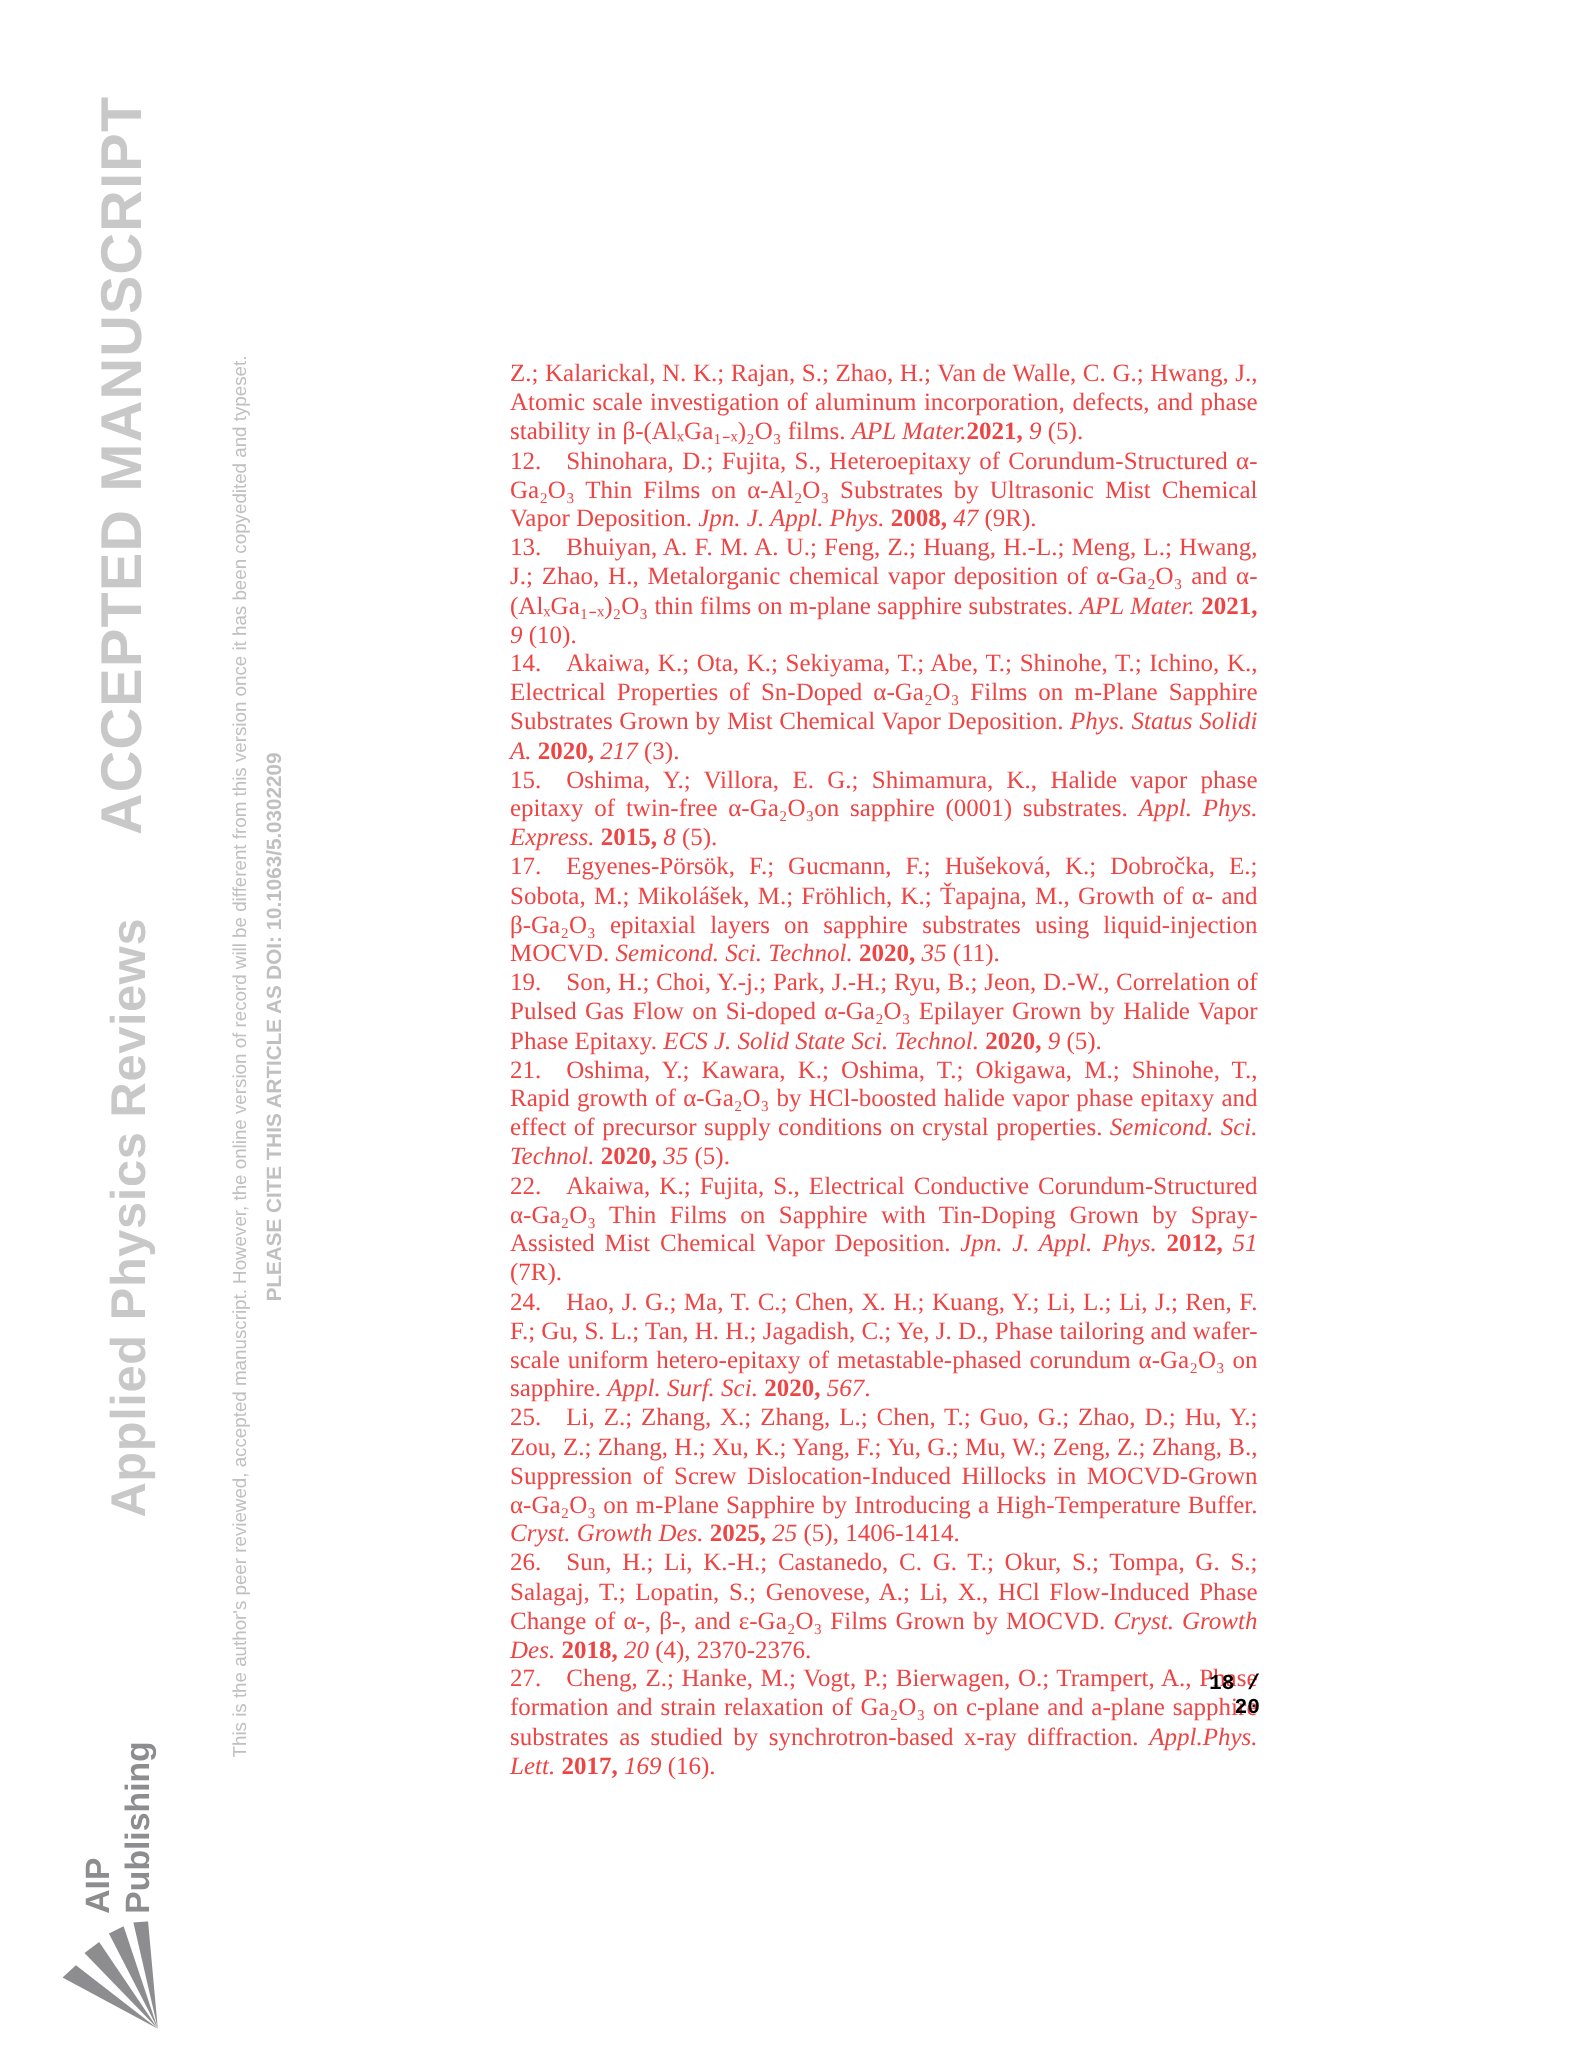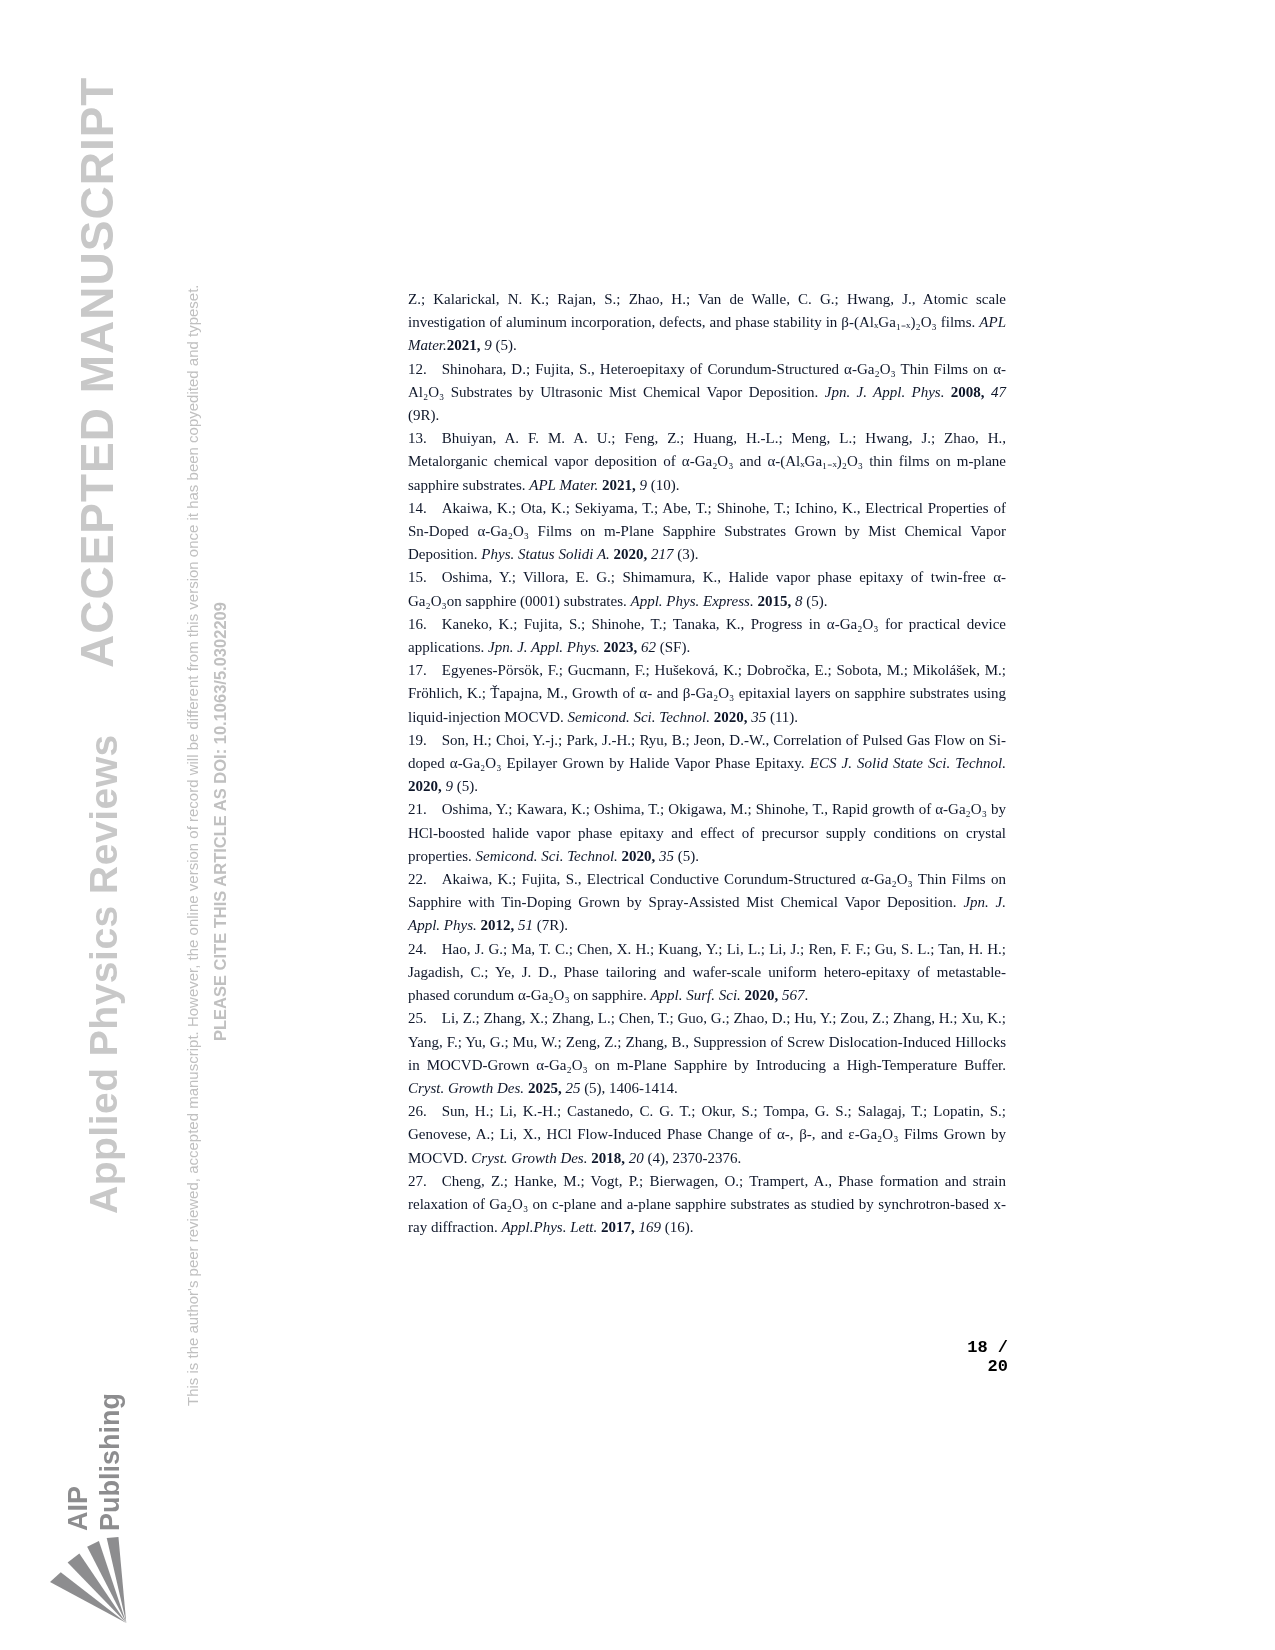--- a/index.html
+++ b/index.html
@@ -59,23 +59,23 @@
     position: absolute;
     left: 50px; top: 1537px;
     width: 88px; height: 88px;
   }
   
   .refs {
     position: absolute;
     left: 408px; top: 288px;
     width: 598px;
     font-family: "Liberation Serif", serif;
-    font-size: 15px;
+    font-size: 20px;
     line-height: 23.2px;
-    color: #0f172a;
+    color: #ef4444;
     text-align: justify;
   }
   .ref { margin: 0; }
   .it { font-style: italic; }
   .bd { font-weight: bold; }
   .page-indicator {
     position: absolute;
     left: 952px; top: 1338px;
     width: 56px;
     text-align: right;
@@ -108,21 +108,20 @@
     <polygon points="78,88 38,10 50,4" fill="#8d8d8f"></polygon>
     <polygon points="78,88 58,1 70,0" fill="#8d8d8f"></polygon>
   </svg>
 
   <div class="refs">
       <p class="ref"><span>Z.; Kalarickal, N. K.; Rajan, S.; Zhao, H.; Van de Walle, C. G.; Hwang, J., Atomic scale investigation of aluminum incorporation, defects, and phase stability in β-(AlₓGa₁₋ₓ)₂O₃ films. </span><span class="it">APL Mater.</span><span class="bd">2021, </span><span class="it">9</span><span> (5).</span></p>
       <p class="ref"><span>12. Shinohara, D.; Fujita, S., Heteroepitaxy of Corundum-Structured α-Ga₂O₃ Thin Films on α-Al₂O₃ Substrates by Ultrasonic Mist Chemical Vapor Deposition. </span><span class="it">Jpn. J. Appl. Phys. </span><span class="bd">2008, </span><span class="it">47</span><span> (9R).</span></p>
       <p class="ref"><span>13. Bhuiyan, A. F. M. A. U.; Feng, Z.; Huang, H.-L.; Meng, L.; Hwang, J.; Zhao, H., Metalorganic chemical vapor deposition of α-Ga₂O₃ and α-(AlₓGa₁₋ₓ)₂O₃ thin films on m-plane sapphire substrates. </span><span class="it">APL Mater. </span><span class="bd">2021, </span><span class="it">9</span><span> (10).</span></p>
       <p class="ref"><span>14. Akaiwa, K.; Ota, K.; Sekiyama, T.; Abe, T.; Shinohe, T.; Ichino, K., Electrical Properties of Sn-Doped α-Ga₂O₃ Films on m-Plane Sapphire Substrates Grown by Mist Chemical Vapor Deposition. </span><span class="it">Phys. Status Solidi A. </span><span class="bd">2020, </span><span class="it">217</span><span> (3).</span></p>
       <p class="ref"><span>15. Oshima, Y.; Villora, E. G.; Shimamura, K., Halide vapor phase epitaxy of twin-free α-Ga₂O₃on sapphire (0001) substrates. </span><span class="it">Appl. Phys. Express. </span><span class="bd">2015, </span><span class="it">8</span><span> (5).</span></p>
-      <p class="ref"><span>16. Kaneko, K.; Fujita, S.; Shinohe, T.; Tanaka, K., Progress in α-Ga₂O₃ for practical device applications. </span><span class="it">Jpn. J. Appl. Phys. </span><span class="bd">2023, </span><span class="it">62</span><span> (SF).</span></p>
       <p class="ref"><span>17. Egyenes-Pörsök, F.; Gucmann, F.; Hušeková, K.; Dobročka, E.; Sobota, M.; Mikolášek, M.; Fröhlich, K.; Ťapajna, M., Growth of α- and β-Ga₂O₃ epitaxial layers on sapphire substrates using liquid-injection MOCVD. </span><span class="it">Semicond. Sci. Technol. </span><span class="bd">2020, </span><span class="it">35</span><span> (11).</span></p>
       <p class="ref"><span>19. Son, H.; Choi, Y.-j.; Park, J.-H.; Ryu, B.; Jeon, D.-W., Correlation of Pulsed Gas Flow on Si-doped α-Ga₂O₃ Epilayer Grown by Halide Vapor Phase Epitaxy. </span><span class="it">ECS J. Solid State Sci. Technol. </span><span class="bd">2020, </span><span class="it">9</span><span> (5).</span></p>
       <p class="ref"><span>21. Oshima, Y.; Kawara, K.; Oshima, T.; Okigawa, M.; Shinohe, T., Rapid growth of α-Ga₂O₃ by HCl-boosted halide vapor phase epitaxy and effect of precursor supply conditions on crystal properties. </span><span class="it">Semicond. Sci. Technol. </span><span class="bd">2020, </span><span class="it">35</span><span> (5).</span></p>
       <p class="ref"><span>22. Akaiwa, K.; Fujita, S., Electrical Conductive Corundum-Structured α-Ga₂O₃ Thin Films on Sapphire with Tin-Doping Grown by Spray-Assisted Mist Chemical Vapor Deposition. </span><span class="it">Jpn. J. Appl. Phys. </span><span class="bd">2012, </span><span class="it">51</span><span> (7R).</span></p>
       <p class="ref"><span>24. Hao, J. G.; Ma, T. C.; Chen, X. H.; Kuang, Y.; Li, L.; Li, J.; Ren, F. F.; Gu, S. L.; Tan, H. H.; Jagadish, C.; Ye, J. D., Phase tailoring and wafer-scale uniform hetero-epitaxy of metastable-phased corundum α-Ga₂O₃ on sapphire. </span><span class="it">Appl. Surf. Sci. </span><span class="bd">2020, </span><span class="it">567</span><span>.</span></p>
       <p class="ref"><span>25. Li, Z.; Zhang, X.; Zhang, L.; Chen, T.; Guo, G.; Zhao, D.; Hu, Y.; Zou, Z.; Zhang, H.; Xu, K.; Yang, F.; Yu, G.; Mu, W.; Zeng, Z.; Zhang, B., Suppression of Screw Dislocation-Induced Hillocks in MOCVD-Grown α-Ga₂O₃ on m-Plane Sapphire by Introducing a High-Temperature Buffer. </span><span class="it">Cryst. Growth Des. </span><span class="bd">2025, </span><span class="it">25</span><span> (5), 1406-1414.</span></p>
       <p class="ref"><span>26. Sun, H.; Li, K.-H.; Castanedo, C. G. T.; Okur, S.; Tompa, G. S.; Salagaj, T.; Lopatin, S.; Genovese, A.; Li, X., HCl Flow-Induced Phase Change of α-, β-, and ε-Ga₂O₃ Films Grown by MOCVD. </span><span class="it">Cryst. Growth Des. </span><span class="bd">2018, </span><span class="it">20</span><span> (4), 2370-2376.</span></p>
       <p class="ref"><span>27. Cheng, Z.; Hanke, M.; Vogt, P.; Bierwagen, O.; Trampert, A., Phase formation and strain relaxation of Ga₂O₃ on c-plane and a-plane sapphire substrates as studied by synchrotron-based x-ray diffraction. </span><span class="it">Appl.Phys. Lett. </span><span class="bd">2017, </span><span class="it">169</span><span> (16).</span></p>
     </div>
 

